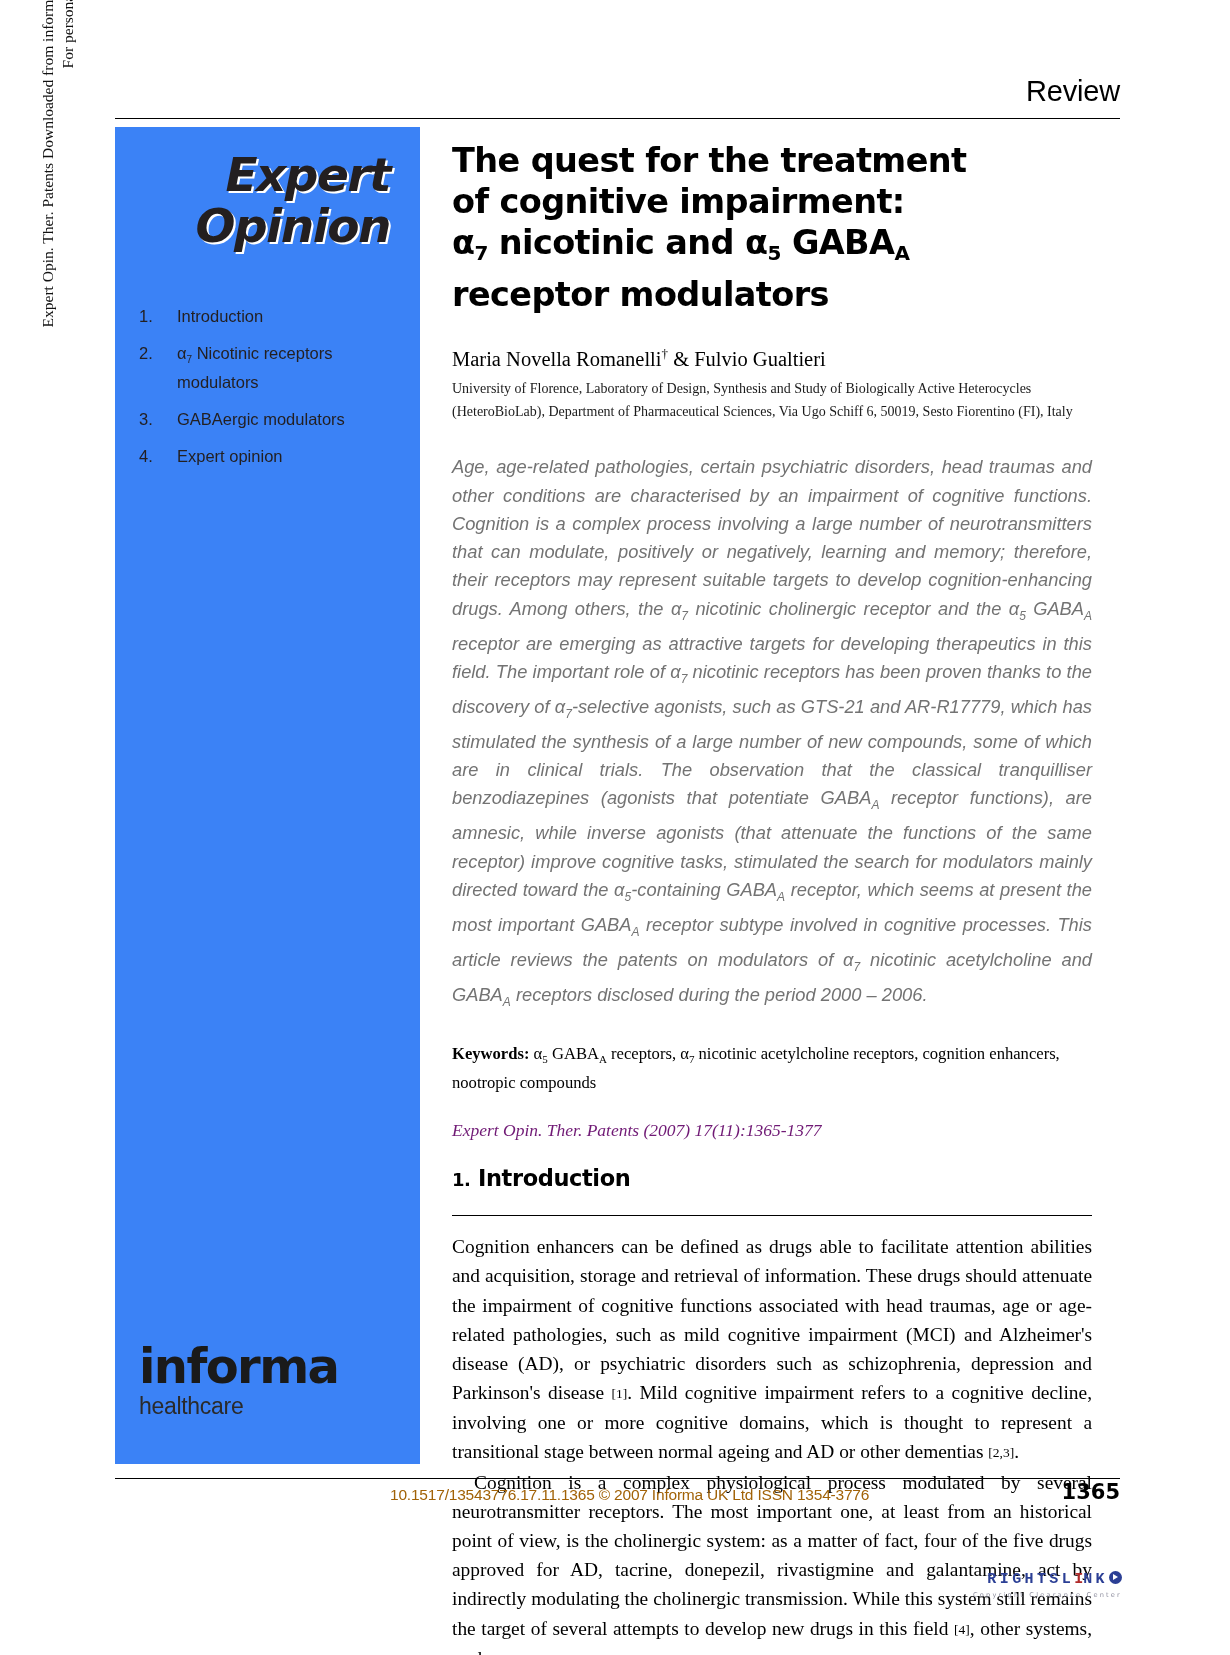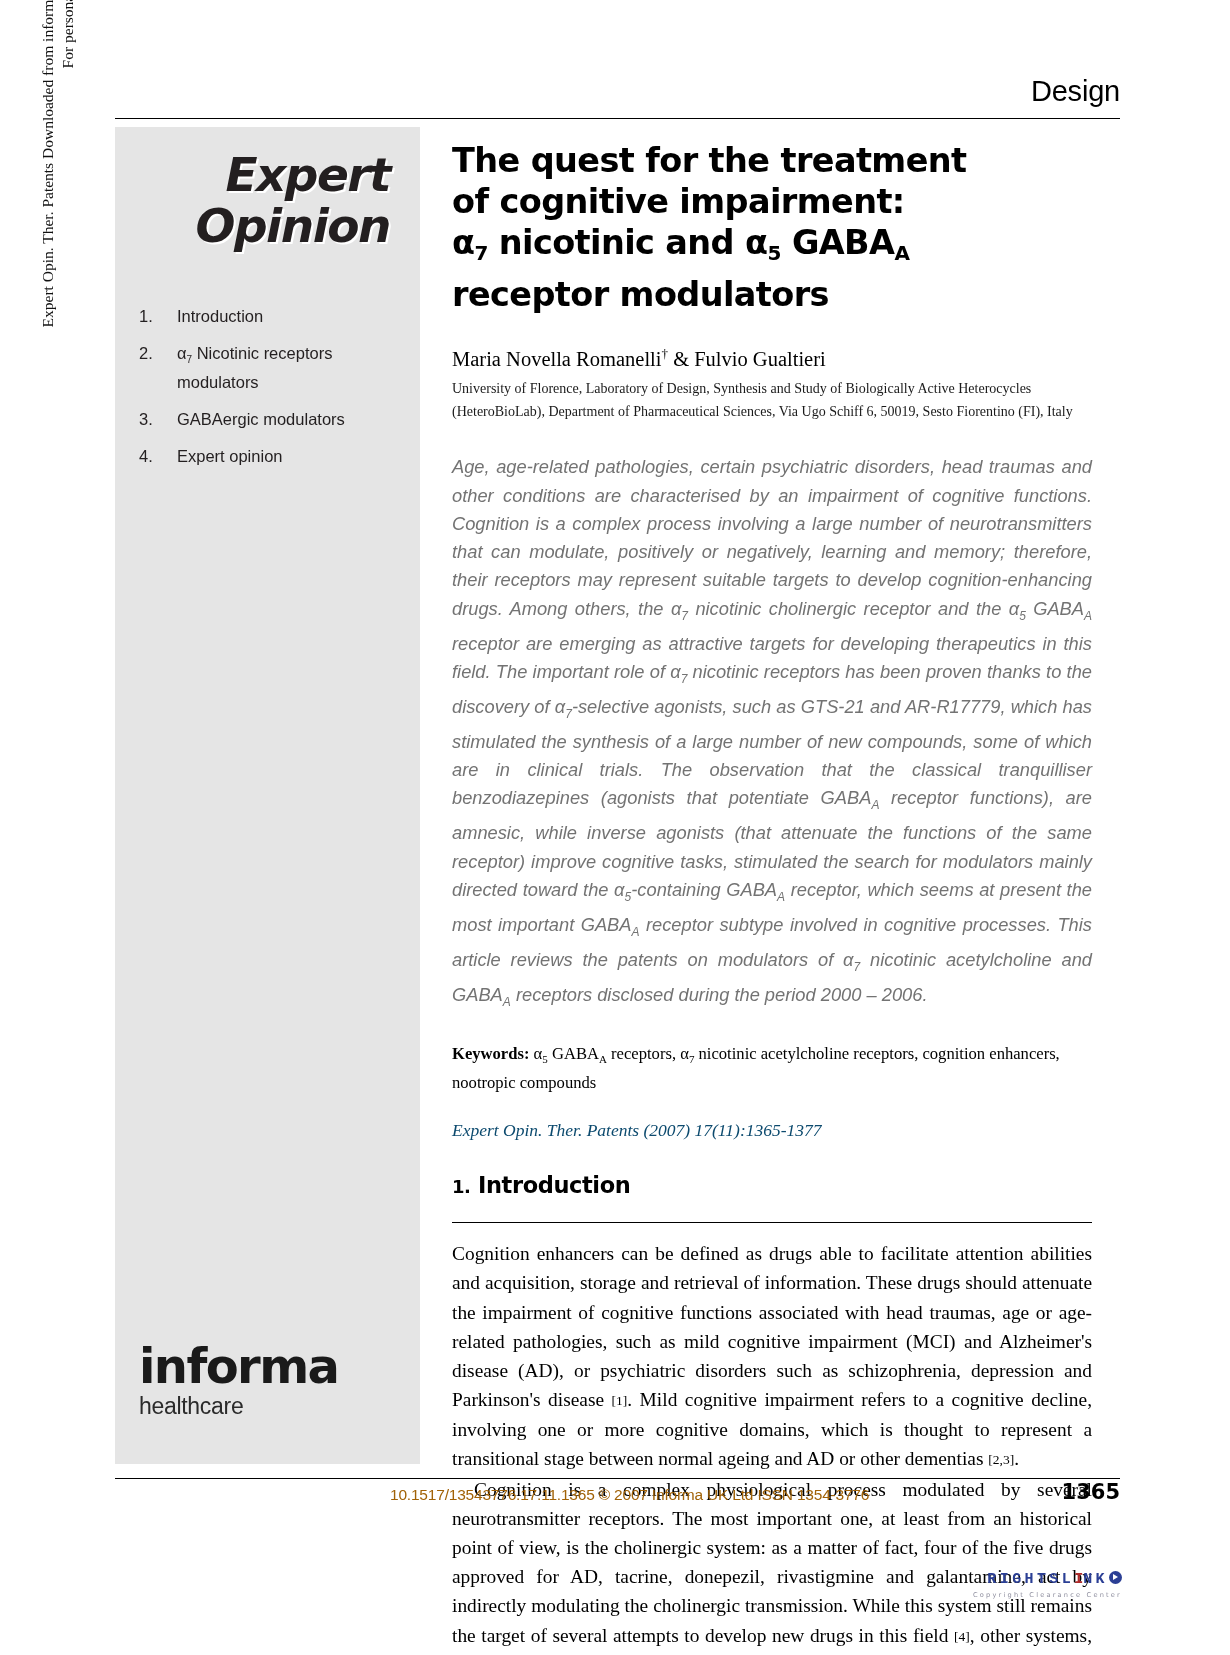--- a/index.html
+++ b/index.html
@@ -54,21 +54,21 @@
     background: #000;
   }
 
   
   .sidebar {
     position: absolute;
     left: 115px;
     top: 127px;
     width: 305px;
     height: 1337px;
-    background: #e5e5e5;
+    background: #3b82f6;
   }
   .brand {
     position: absolute;
     top: 22px;
     right: 30px;
     text-align: right;
     font-family: "DejaVu Sans", sans-serif;
     font-weight: bold;
     font-style: italic;
     font-size: 47px;
@@ -173,22 +173,22 @@
     margin-bottom: 24px;
   }
   .keywords b { font-weight: bold; }
   .keywords sub { font-size: 11px; }
 
   .citation {
     font-family: "Liberation Serif", serif;
     font-style: italic;
     font-size: 17.5px;
     line-height: 24px;
-    color: #0c4a6e;
-    margin-bottom: 30px;
+    color: #701a75;
+    margin-bottom: 23px;
   }
 
   .section-head {
     font-family: "DejaVu Sans", sans-serif;
     font-size: 22.5px;
     font-weight: bold;
     letter-spacing: -0.4px;
     color: #000;
     padding-bottom: 24px;
     border-bottom: 1.6px solid #000;
@@ -277,21 +277,21 @@
 </head>
 <body>
 
 <div class="page">
 
   <div class="watermark">
     <span class="wm-line">Expert Opin. Ther. Patents Downloaded from informahealthcare.com by Zhejiang University on 01/12/13</span>
     <span class="wm-line">For personal use only.</span>
   </div>
 
-  <div class="review-label">Design</div>
+  <div class="review-label">Review</div>
   <div class="top-rule"></div>
 
   <div class="sidebar">
 
     <div class="brand">
       <span>Expert</span>
       <span>Opinion</span>
     </div>
 
     <div class="toc">

